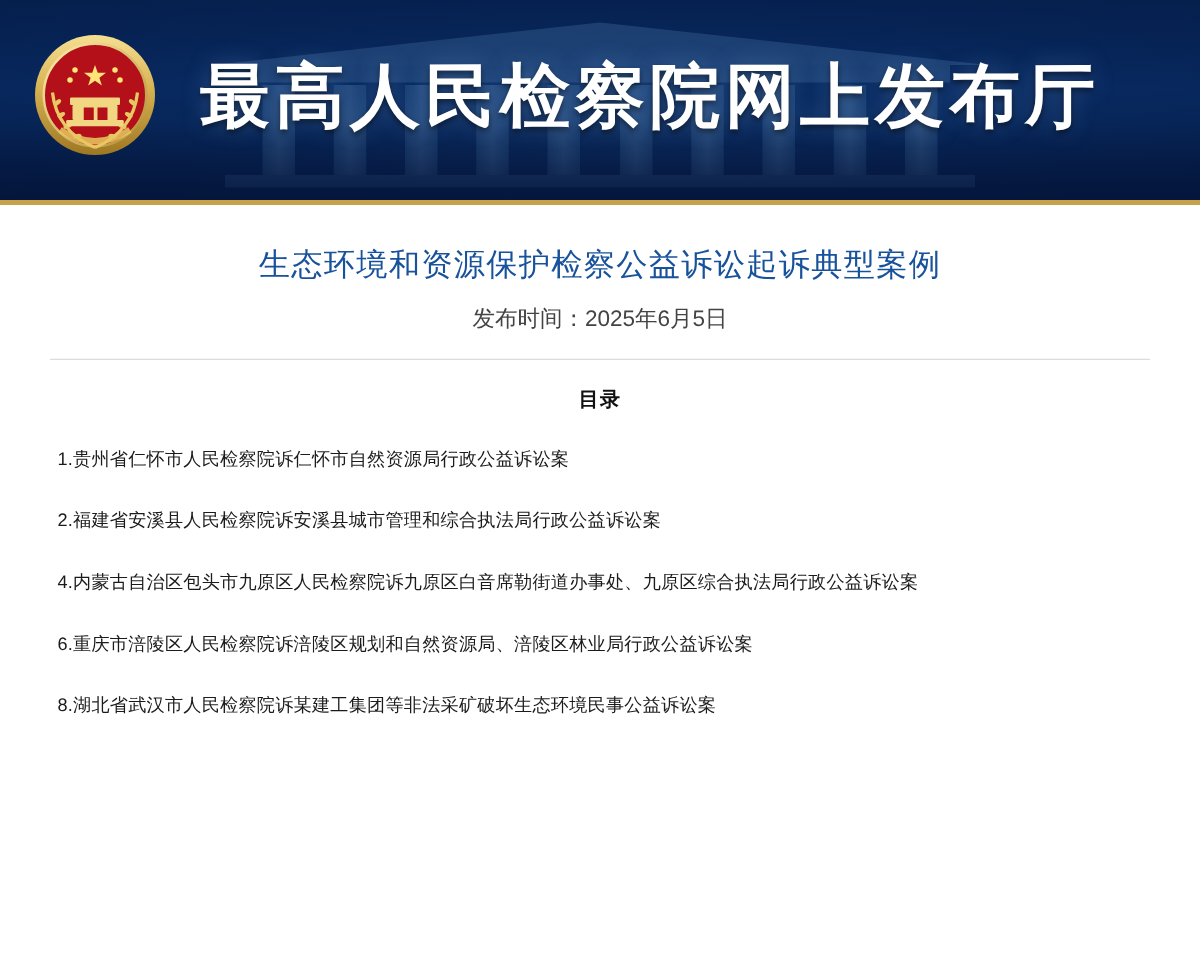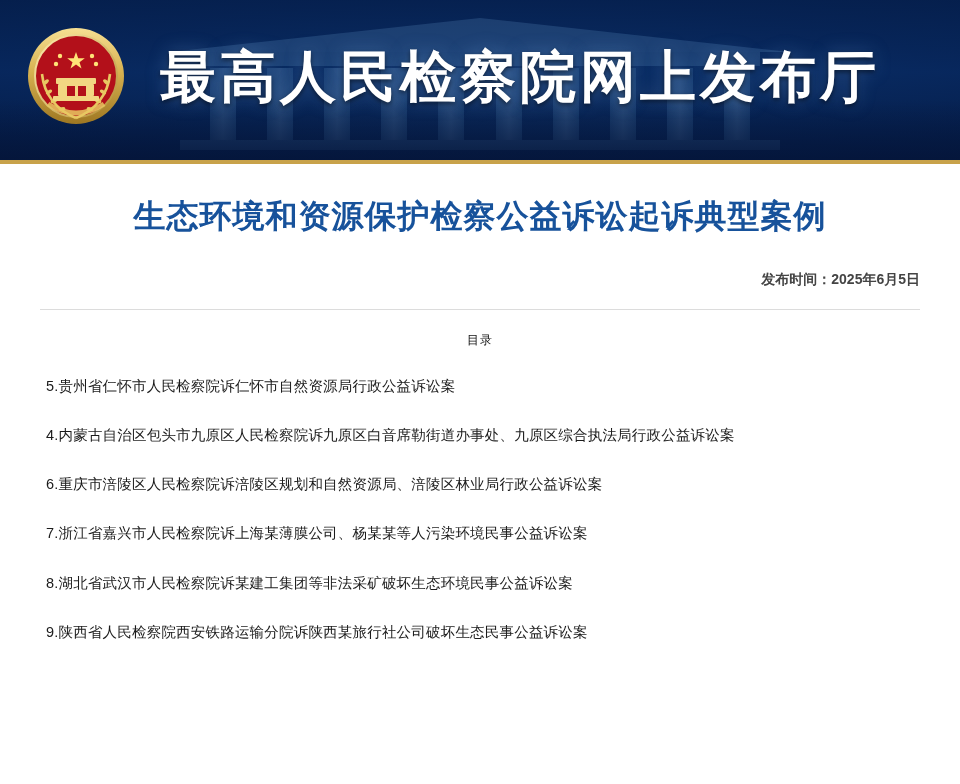--- a/index.html
+++ b/index.html
@@ -117,43 +117,42 @@
     white-space: nowrap;
   }
 
   
   .article {
     padding: 30px 40px 0 40px;
   }
   .doc-title {
     text-align: center;
     font-family: "DejaVu Sans", "Liberation Sans", sans-serif;
-    font-weight: bold;
-    font-size: 32px;
+    font-weight: normal;
+    font-size: 25px;
     color: #17529b;
     letter-spacing: 1px;
     line-height: 1.4;
-    margin: 0 0 32px 0;
+    margin: 0 0 14px 0;
   }
   .publish-time {
-    text-align: right;
-    font-size: 14px;
+    text-align: center;
+    font-size: 18px;
     color: #444444;
     margin-bottom: 20px;
-    font-weight: bold;
   }
   .divider {
     border: none;
     border-top: 1px solid #dcdcdc;
     margin: 0 0 22px 0;
   }
   .toc-heading {
     text-align: center;
-    font-weight: normal;
-    font-size: 12px;
+    font-weight: bold;
+    font-size: 16px;
     color: #111111;
     margin: 0 0 26px 0;
     letter-spacing: 1px;
   }
   .toc-list {
     margin: 0;
     padding: 0 0 0 6px;
     list-style: none;
   }
   .toc-item {
@@ -247,22 +246,21 @@
 
   <h1 class="doc-title">生态环境和资源保护检察公益诉讼起诉典型案例</h1>
 
   <div class="publish-time">发布时间：2025年6月5日</div>
 
   <hr class="divider">
 
   <h2 class="toc-heading">目录</h2>
 
   <ul class="toc-list">
-    <li class="toc-item">5.贵州省仁怀市人民检察院诉仁怀市自然资源局行政公益诉讼案</li>
+    <li class="toc-item">1.贵州省仁怀市人民检察院诉仁怀市自然资源局行政公益诉讼案</li>
+    <li class="toc-item">2.福建省安溪县人民检察院诉安溪县城市管理和综合执法局行政公益诉讼案</li>
     <li class="toc-item">4.内蒙古自治区包头市九原区人民检察院诉九原区白音席勒街道办事处、九原区综合执法局行政公益诉讼案</li>
     <li class="toc-item">6.重庆市涪陵区人民检察院诉涪陵区规划和自然资源局、涪陵区林业局行政公益诉讼案</li>
-    <li class="toc-item">7.浙江省嘉兴市人民检察院诉上海某薄膜公司、杨某某等人污染环境民事公益诉讼案</li>
     <li class="toc-item">8.湖北省武汉市人民检察院诉某建工集团等非法采矿破坏生态环境民事公益诉讼案</li>
-    <li class="toc-item">9.陕西省人民检察院西安铁路运输分院诉陕西某旅行社公司破坏生态民事公益诉讼案</li>
 
   </ul>
 
 </main>
 
 </body></html>

